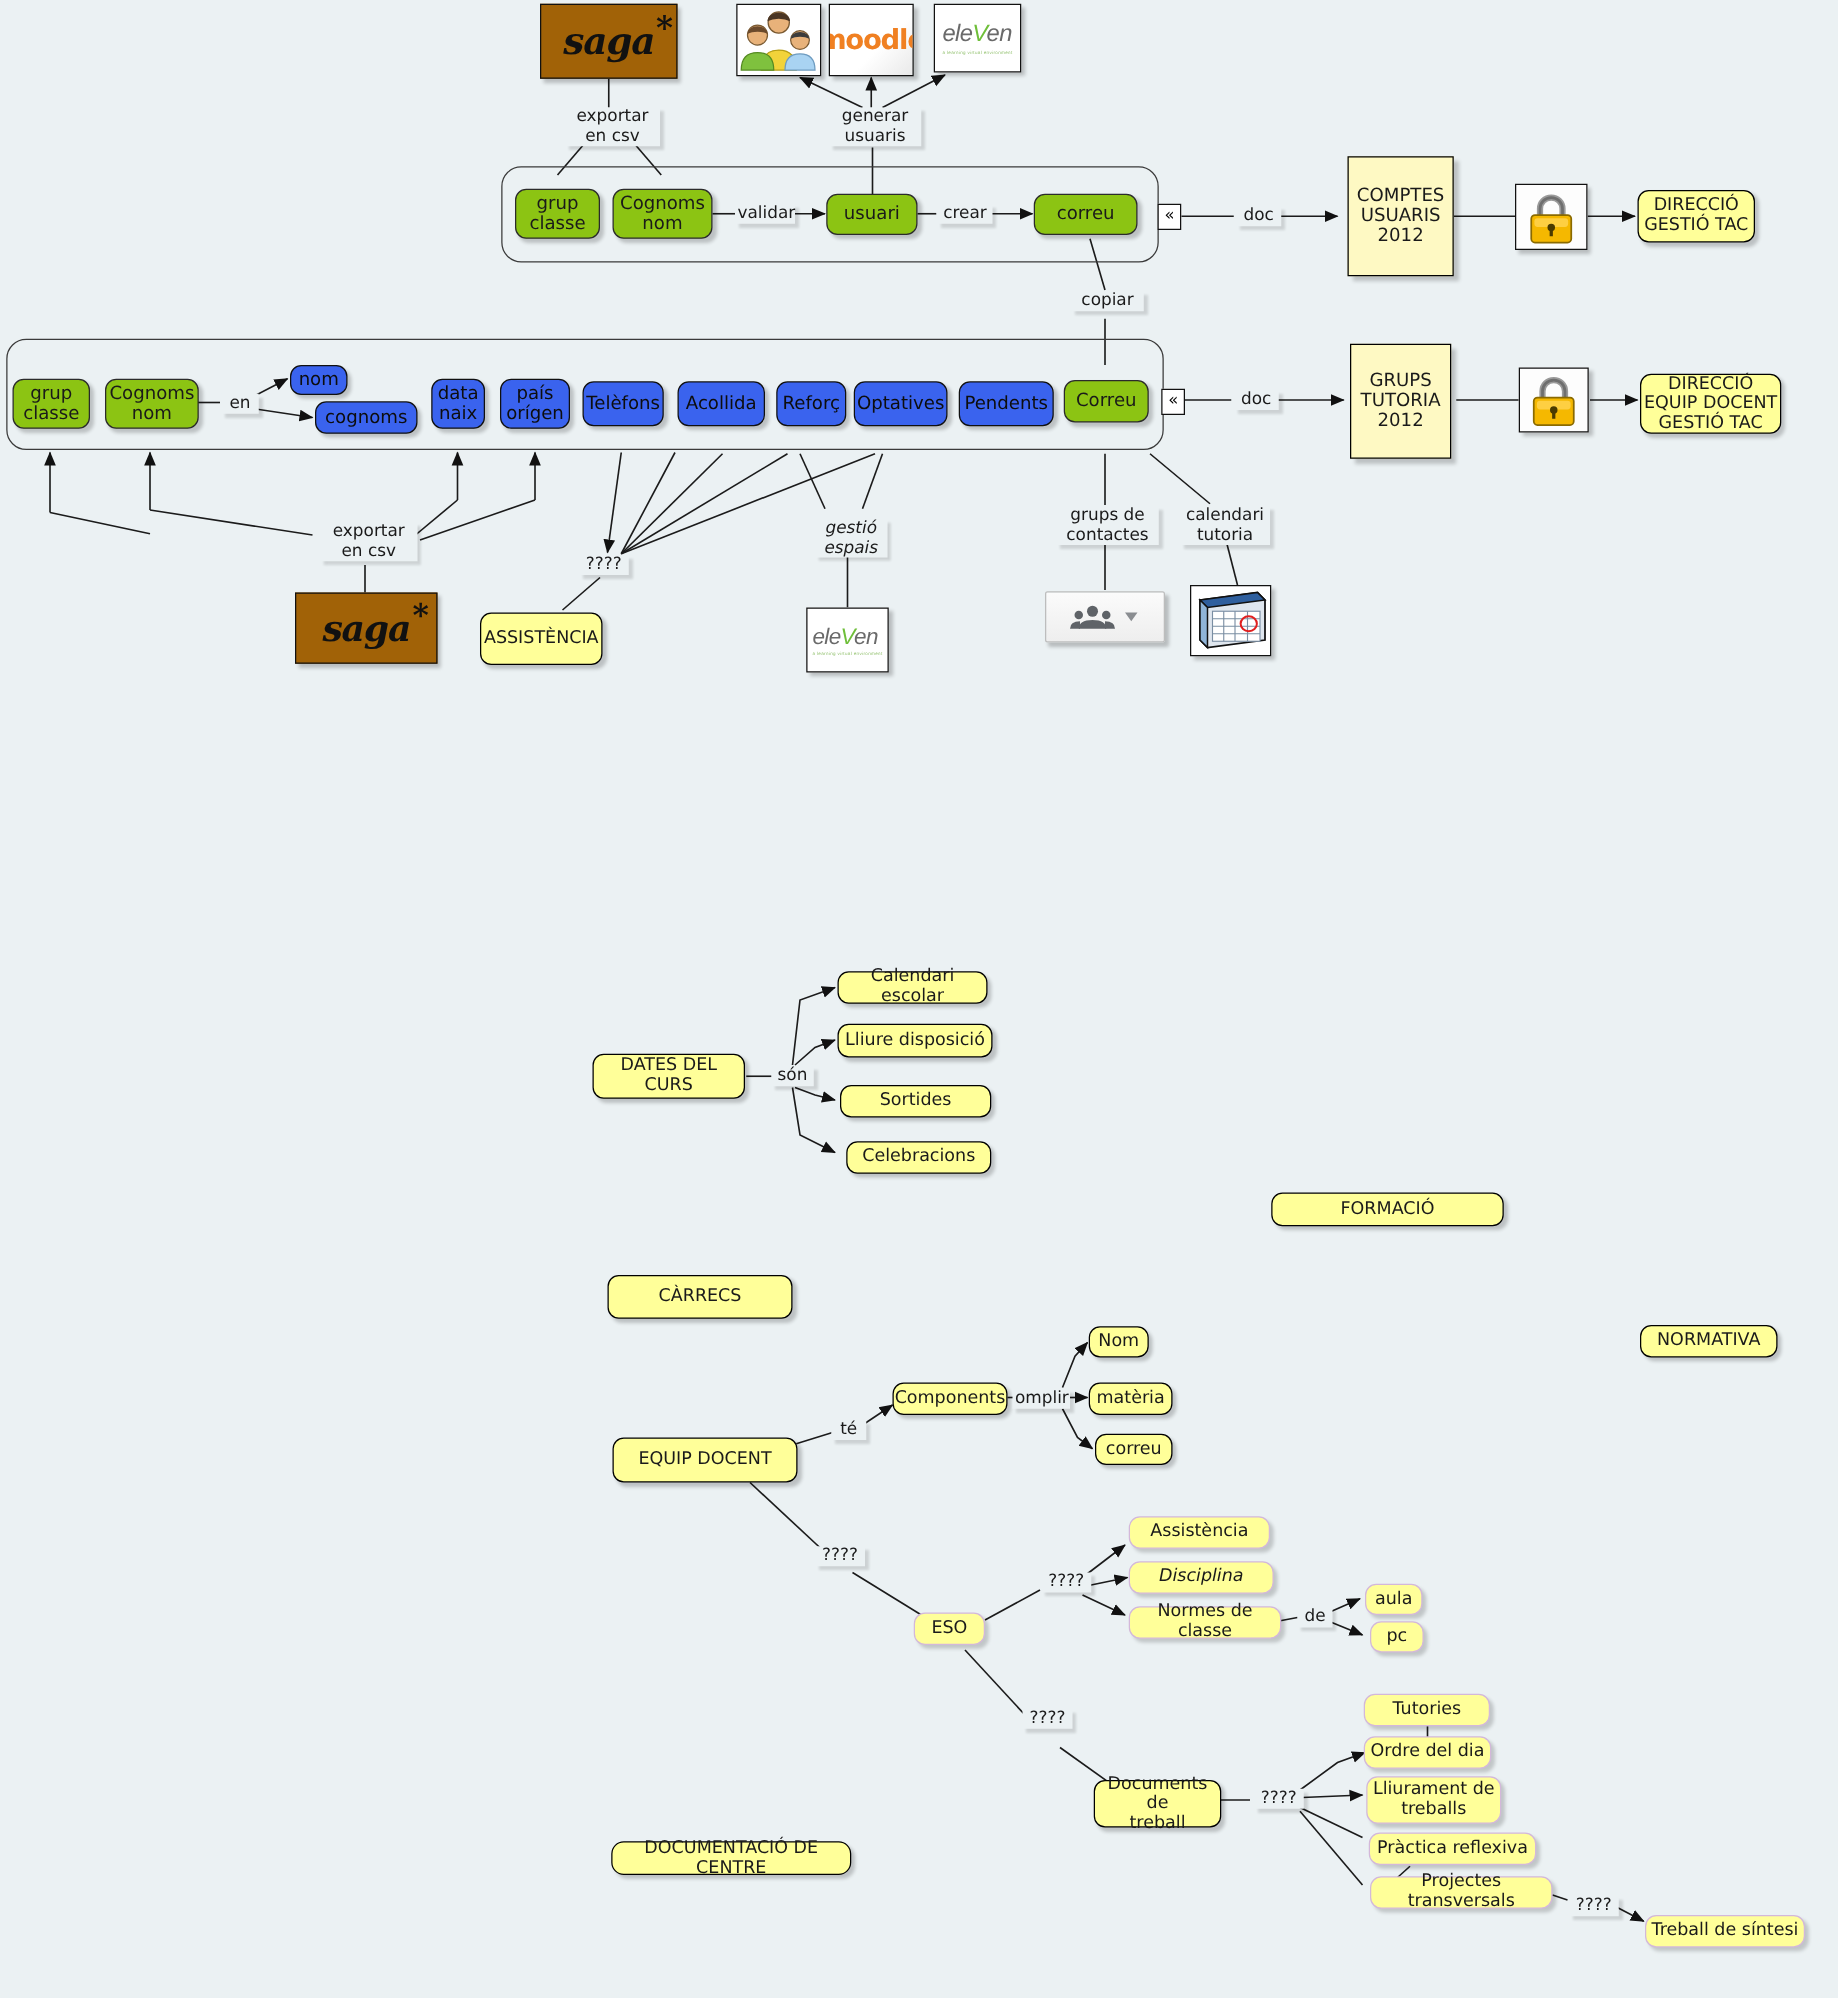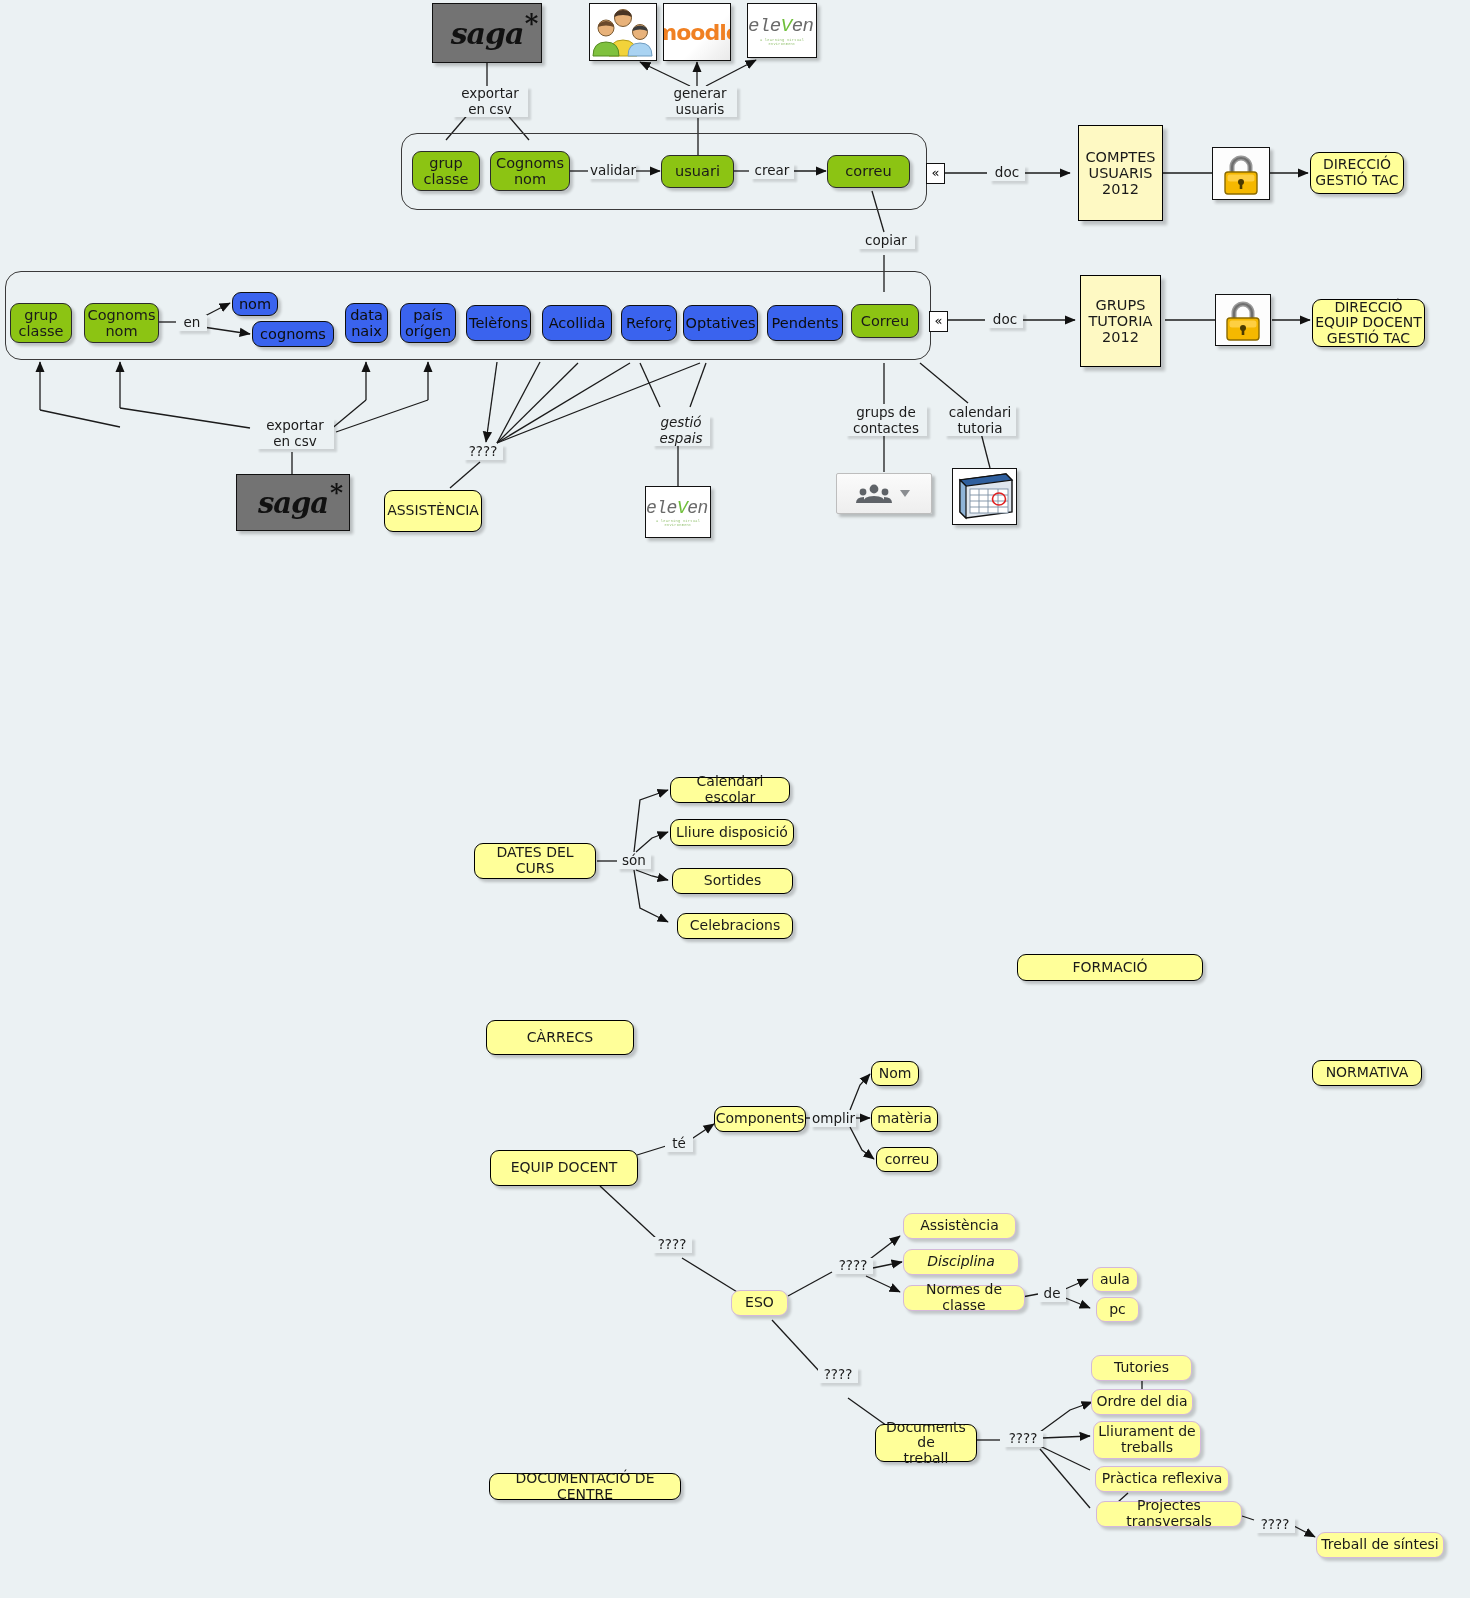--- a/index.html
+++ b/index.html
@@ -66,32 +66,32 @@
   .imgbox{
     position:absolute;
     box-sizing:border-box;
     border:1.3px solid #111;
     background:#fff;
     box-shadow:3px 3px 3px rgba(0,0,0,0.22);
     display:flex;align-items:center;justify-content:center;
     overflow:hidden;
     z-index:5;
   }
-  .saga{ background:#737373; }
+  .saga{ background:#a16207; }
   .saga .txt{
     font-family:"DejaVu Serif", serif;
     font-style:italic;
     font-weight:700;
     color:#111;
     position:relative;
     letter-spacing:-1px;
   }
   .saga .star{ position:absolute; font-style:normal; }
   .eleven-lbl{
-    font-family:Liberation Mono, monospace;
+    font-family:Liberation Sans, sans-serif;
     font-style:italic;
     color:#6a6a6a;
     letter-spacing:-0.5px;
   }
   .eleven-lbl .v{ color:#6fbf3a; }
   .eleven-sub{
     display:block;font-size:3.6px;color:#8fbf6a;font-style:normal;
     letter-spacing:0.3px;margin-top:1px;text-align:center;
   }
   .moodle-lbl{
@@ -398,21 +398,21 @@
   <div class="node rounded yellow" style="left:474px;top:843px;width:122px;height:36px;">DATES DEL CURS</div>
   <div class="elabel" style="left:617px;top:853px;width:30px;">són</div>
   <div class="node rounded yellow" style="left:670px;top:777px;width:120px;height:26px;">Calendari escolar</div>
   <div class="node rounded yellow" style="left:670px;top:819px;width:124px;height:27px;">Lliure disposició</div>
   <div class="node rounded yellow" style="left:672px;top:868px;width:121px;height:26px;">Sortides</div>
   <div class="node rounded yellow" style="left:677px;top:913px;width:116px;height:26px;">Celebracions</div>
 
   <div class="node rounded yellow" style="left:1017px;top:954px;width:186px;height:27px;">FORMACIÓ</div>
   <div class="node rounded yellow" style="left:486px;top:1020px;width:148px;height:35px;">CÀRRECS</div>
   <div class="node rounded yellow" style="left:1312px;top:1060px;width:110px;height:26px;">NORMATIVA</div>
-  <div class="node rounded yellow" style="left:489px;top:1473px;width:192px;height:27px;">DOCUMENTACIÓ DE CENTRE</div>
+  <div class="node rounded yellow" style="left:489px;top:1473px;width:192px;height:27px;border-radius:10px;">DOCUMENTACIÓ DE CENTRE</div>
 
   <div class="node rounded yellow" style="left:490px;top:1150px;width:148px;height:36px;">EQUIP DOCENT</div>
   <div class="elabel" style="left:665px;top:1136px;width:24px;">té</div>
   <div class="node rounded yellow" style="left:714px;top:1106px;width:92px;height:26px;">Components</div>
   <div class="elabel" style="left:810px;top:1111px;width:42px;">omplir</div>
   <div class="node rounded yellow" style="left:871px;top:1061px;width:48px;height:25px;">Nom</div>
   <div class="node rounded yellow" style="left:871px;top:1106px;width:67px;height:26px;text-align:center;">matèria</div>
   <div class="node rounded yellow" style="left:876px;top:1147px;width:62px;height:25px;">correu</div>
 
   <div class="elabel" style="left:652px;top:1237px;width:36px;">????</div>

